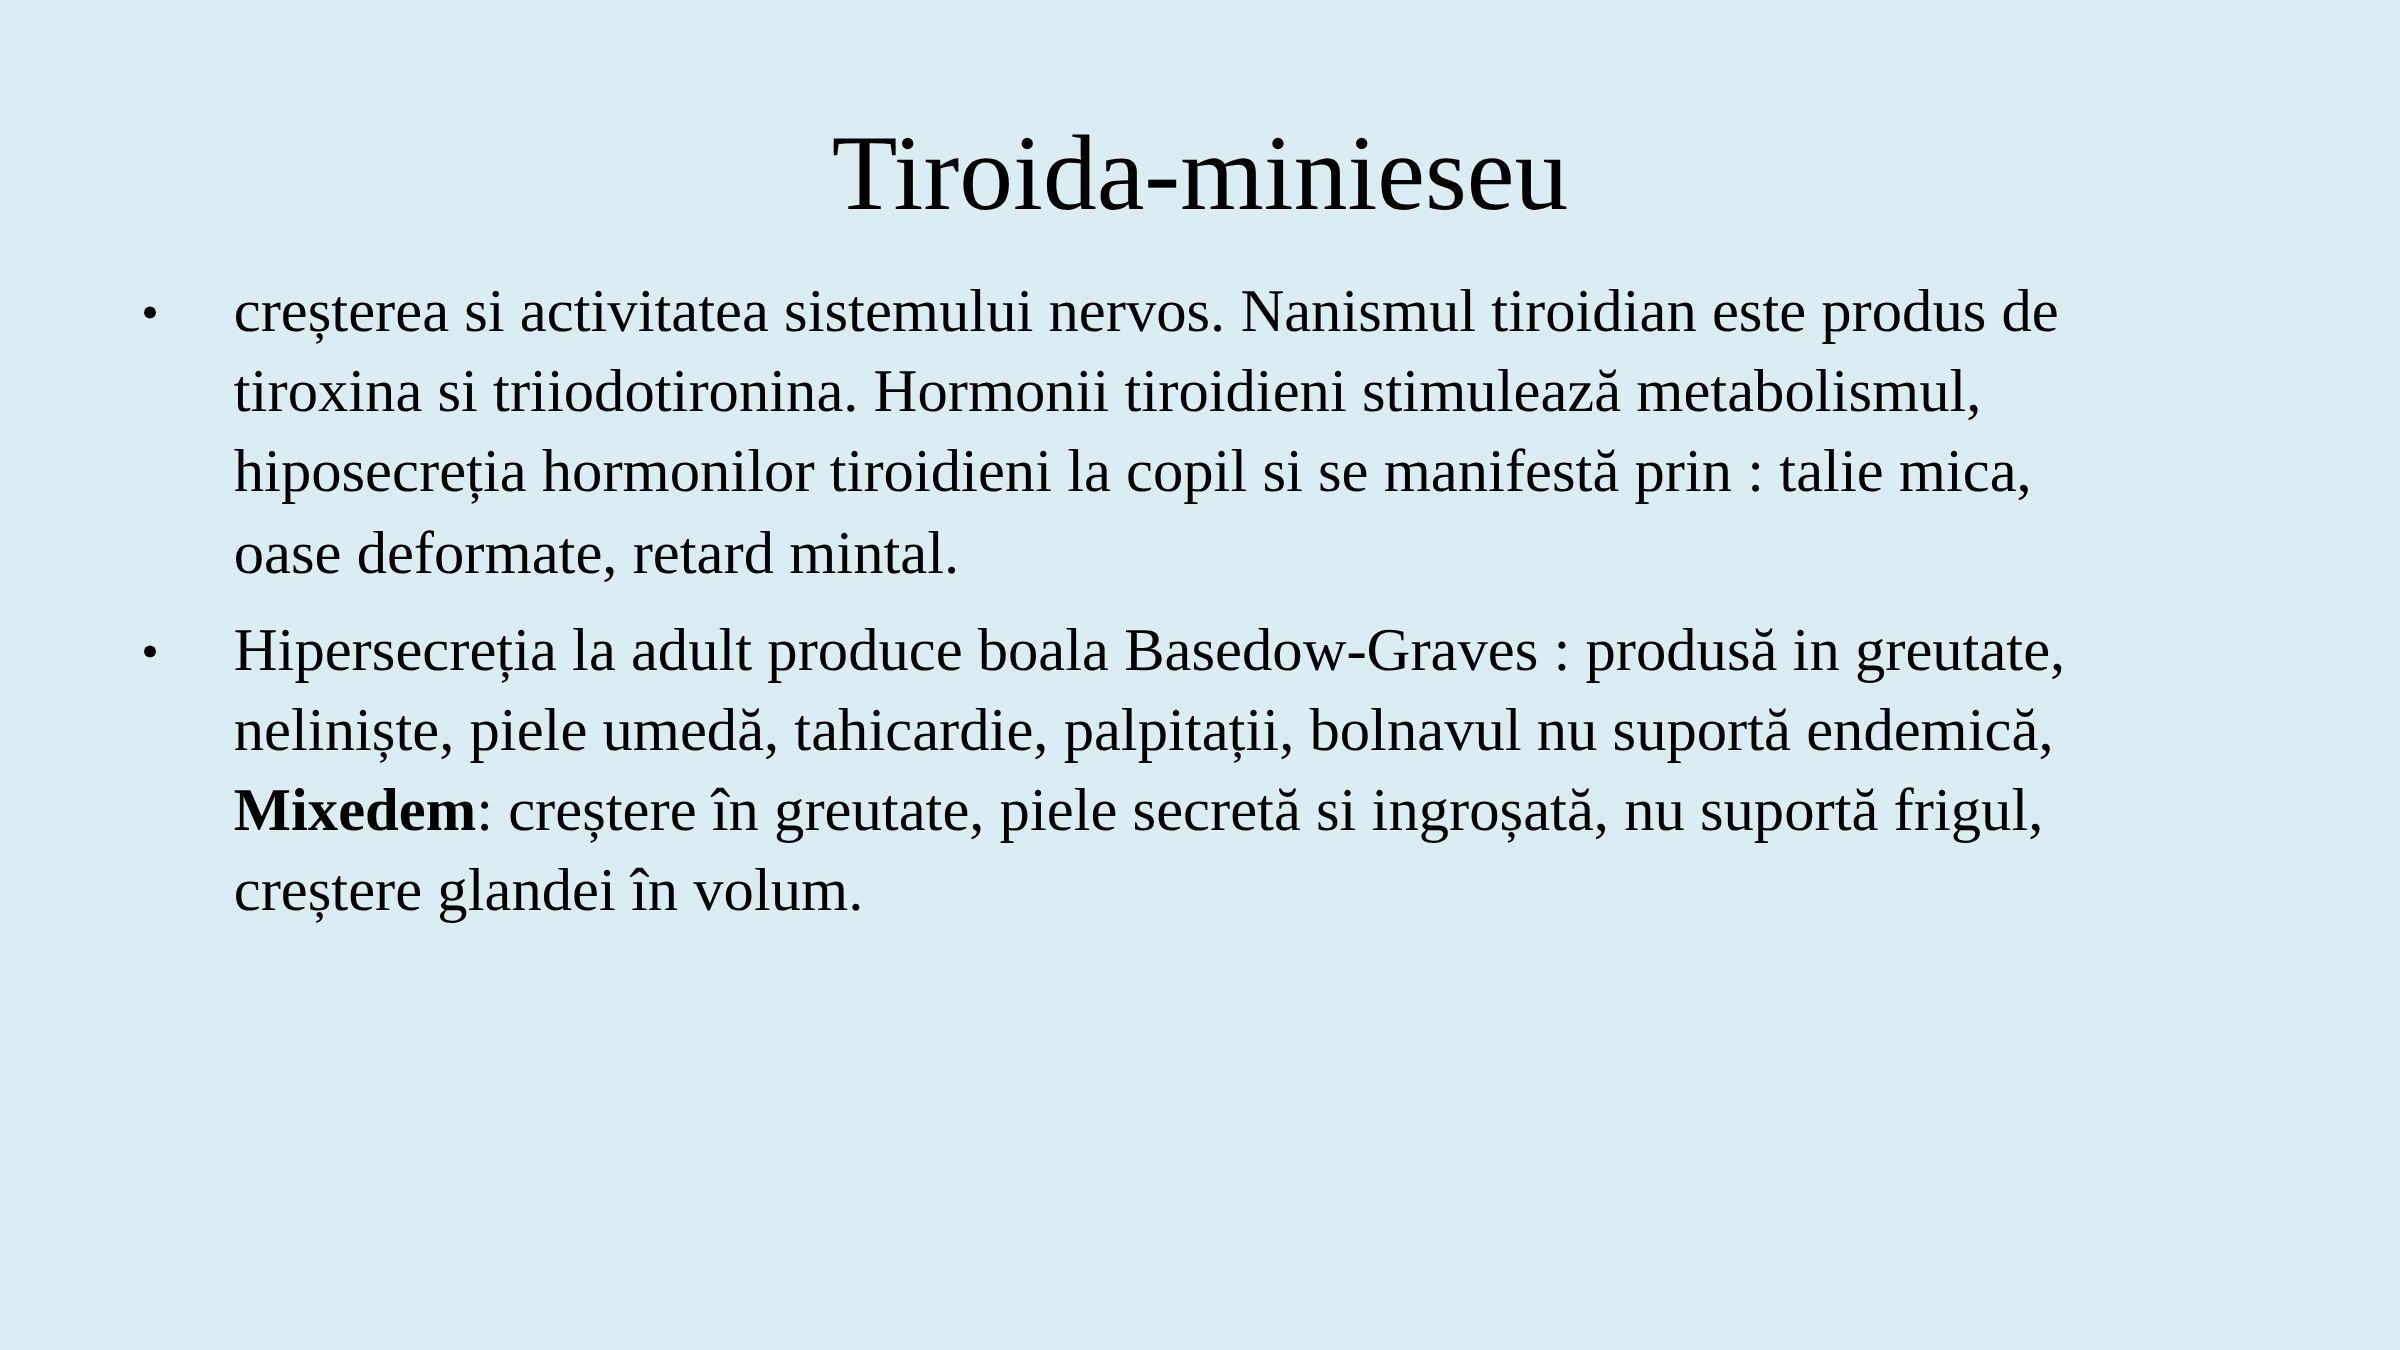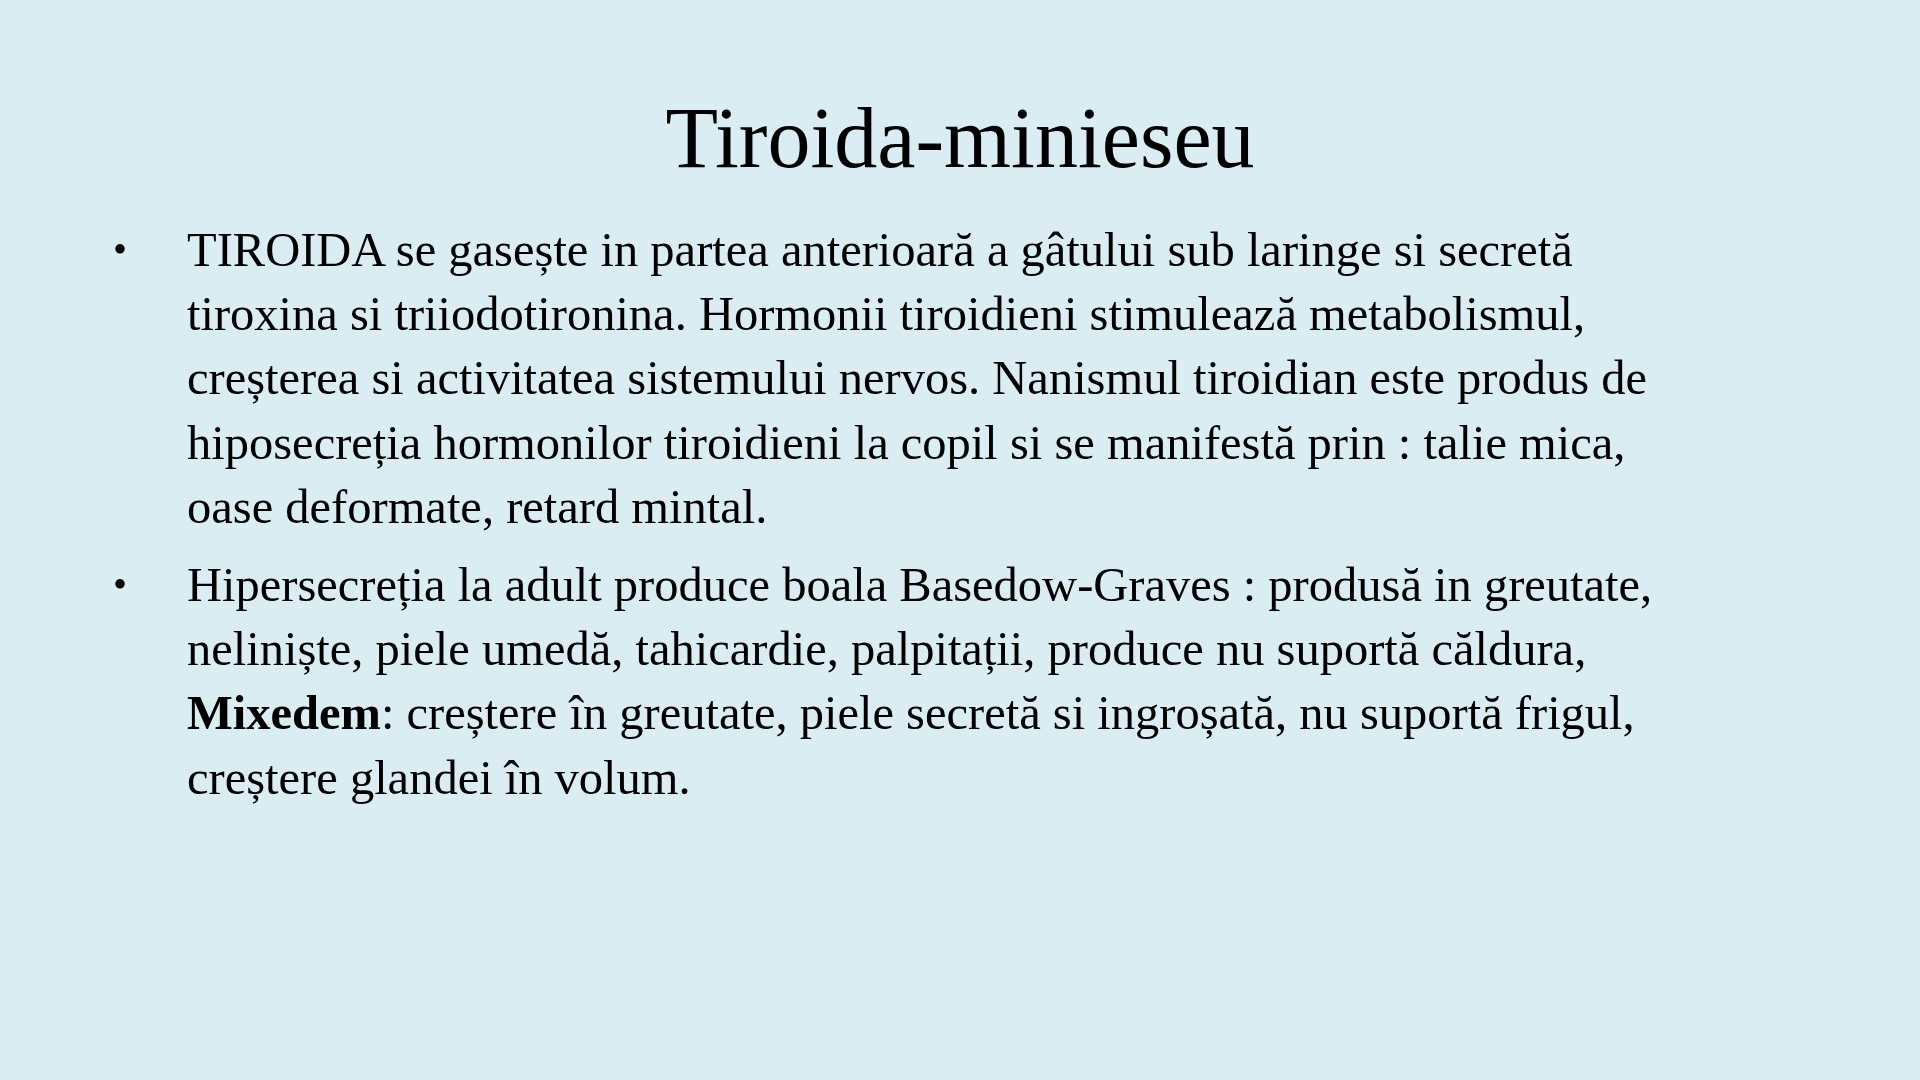--- a/index.html
+++ b/index.html
@@ -68,27 +68,26 @@
   </style>
 </head>
 <body>
 
 <div class="slide">
   <h1 class="title">Tiroida-minieseu</h1>
 
   <ul class="content">
     <li class="bullet-item">
       <span class="bullet-dot">•</span>
-      <span class="line">TIROIDA  se gasește in partea anterioară a gâtului sub laringe si secretă</span>
+      <span class="line">creșterea si activitatea sistemului nervos. Nanismul tiroidian este produs de</span>
       <span class="line">tiroxina si triiodotironina. Hormonii tiroidieni stimulează metabolismul,</span>
-      <span class="line">creșterea si activitatea sistemului nervos. Nanismul tiroidian este produs de</span>
       <span class="line">hiposecreția hormonilor tiroidieni la copil si se manifestă prin : talie mica,</span>
       <span class="line">oase deformate, retard mintal.</span>
     </li>
     <li class="bullet-item">
       <span class="bullet-dot">•</span>
       <span class="line">Hipersecreția la adult produce boala Basedow-Graves : produsă in greutate,</span>
-      <span class="line">neliniște, piele umedă, tahicardie, palpitații, produce nu suportă căldura,</span>
+      <span class="line">neliniște, piele umedă, tahicardie, palpitații, bolnavul nu suportă endemică,</span>
       <span class="line"><span class="bold">Mixedem</span><span>: creștere în greutate, piele secretă si ingroșată, nu suportă frigul,</span></span>
       <span class="line">creștere glandei în volum.</span>
     </li>
   </ul>
 </div>
 
 </body></html>

